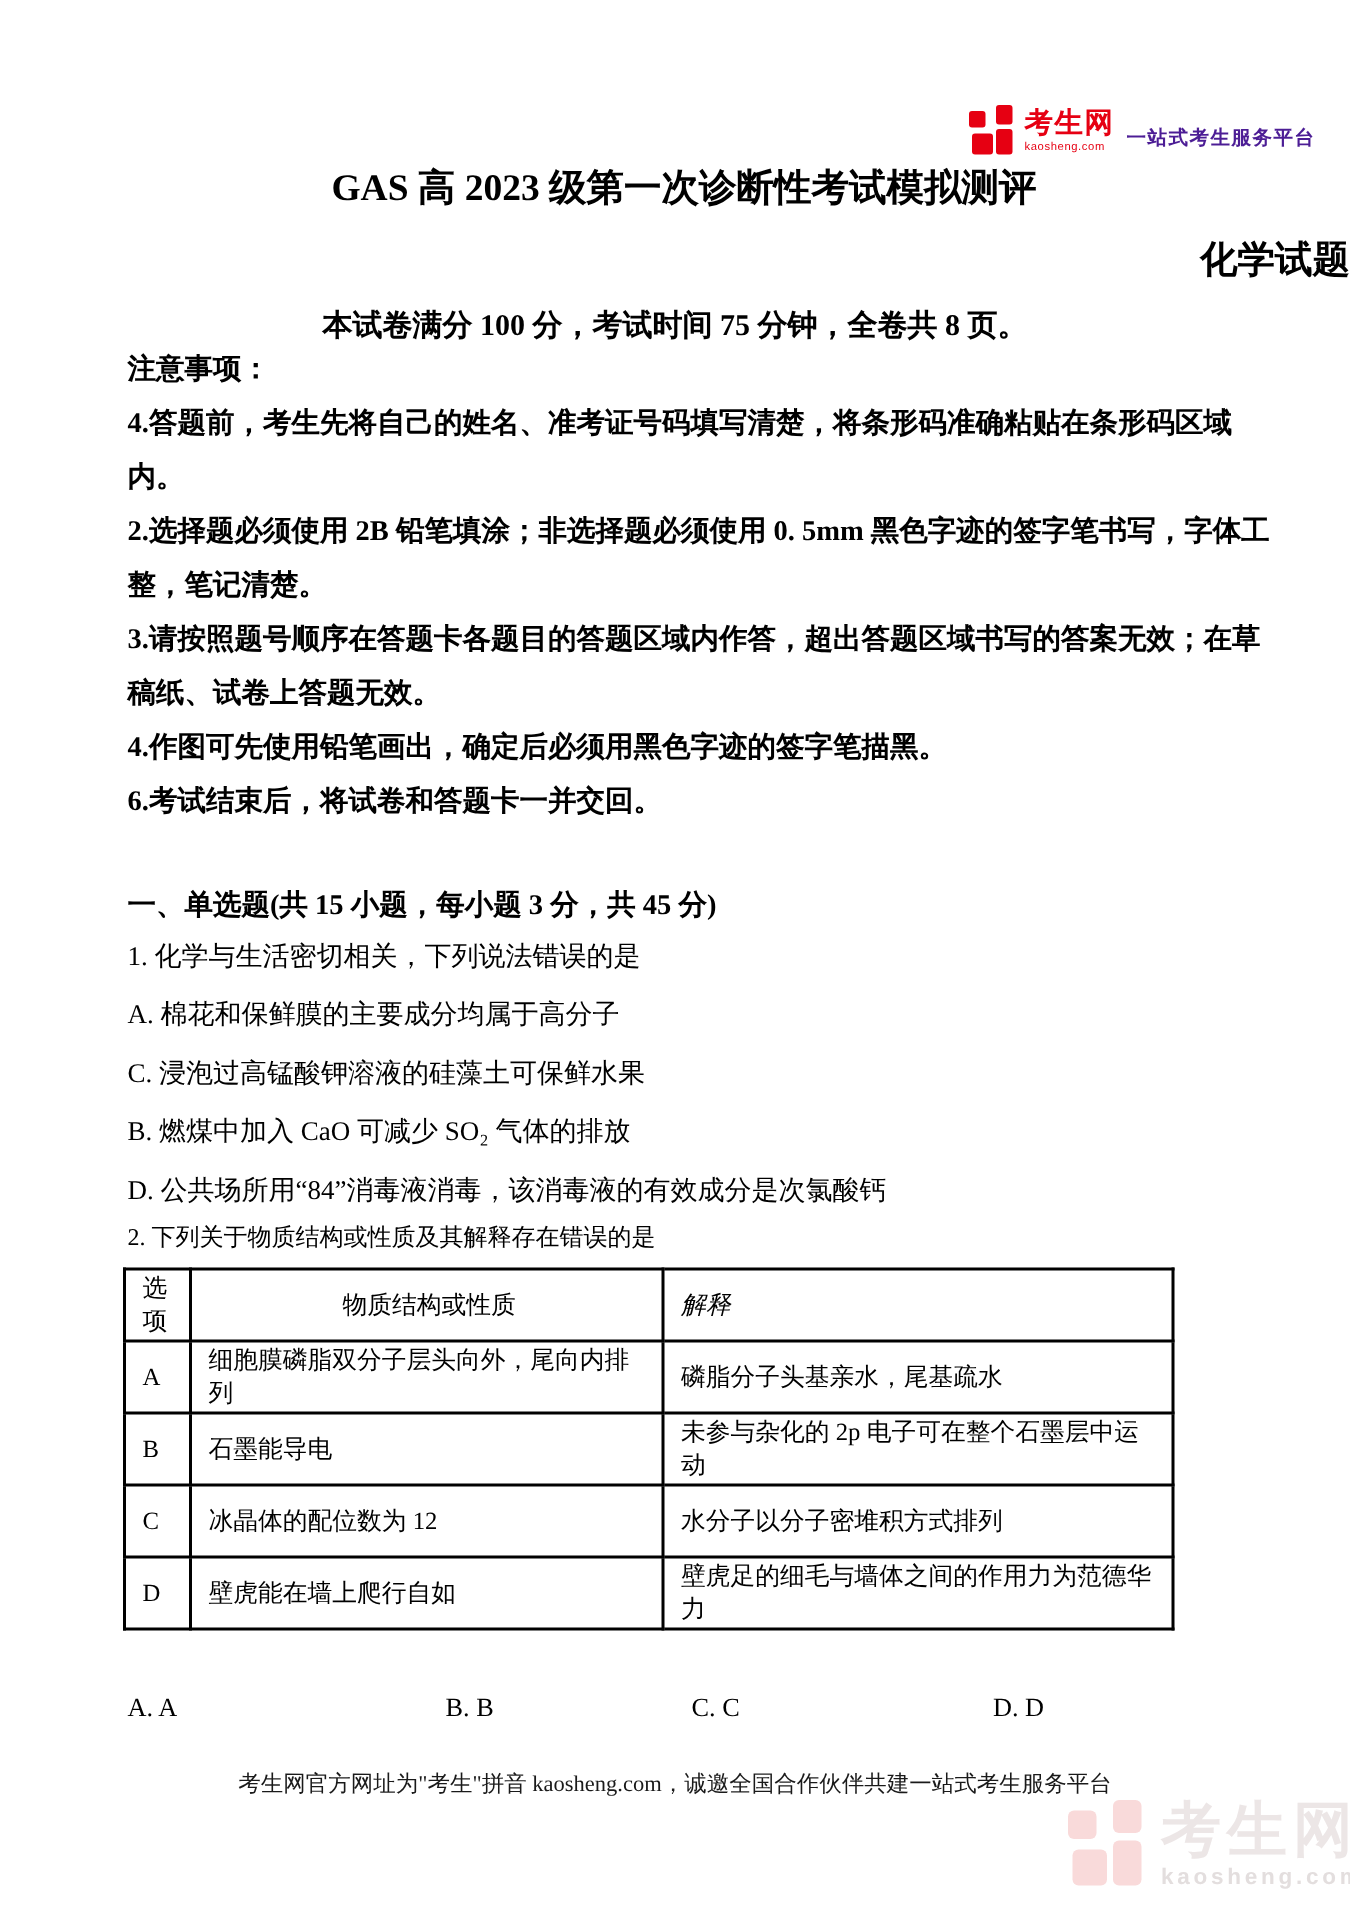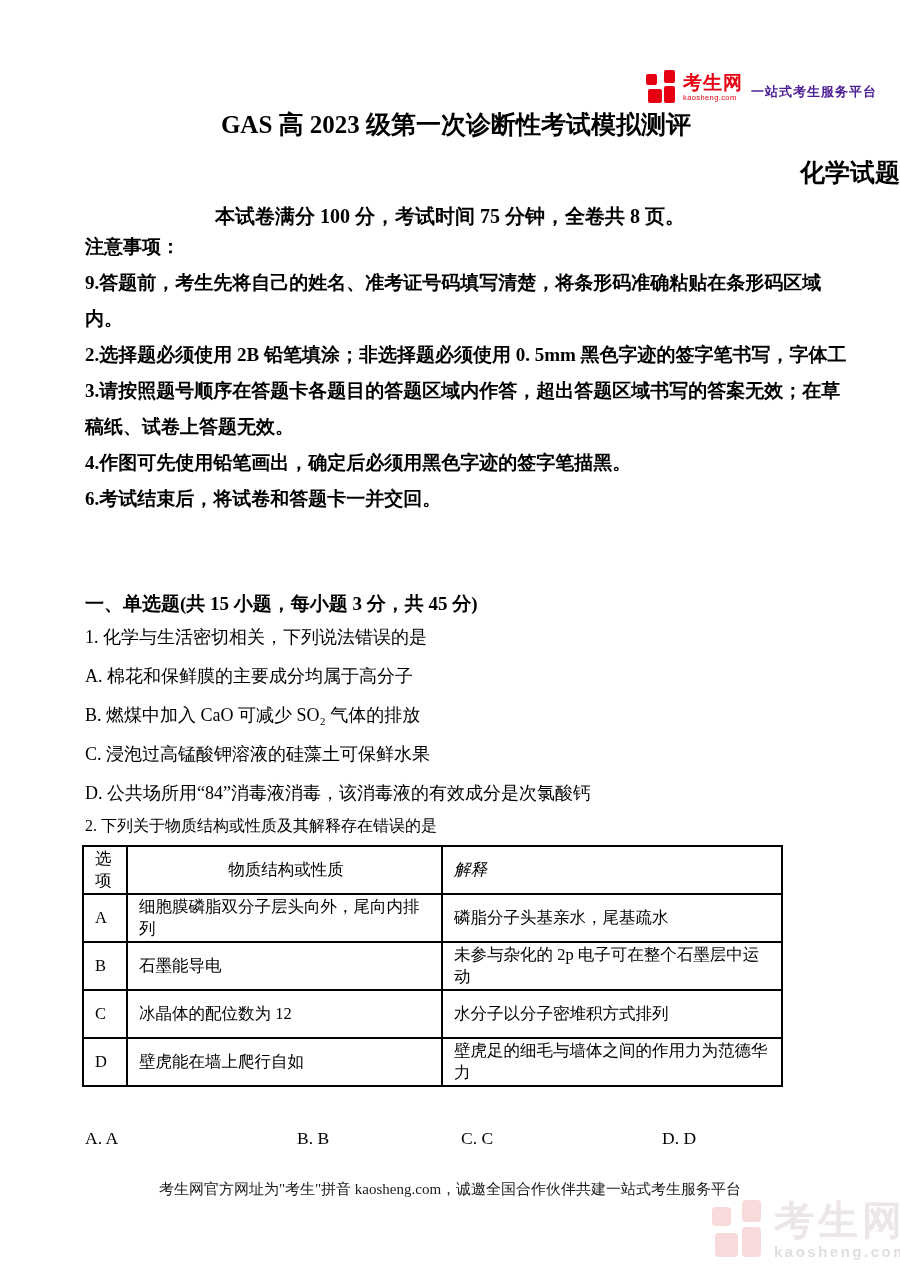--- a/index.html
+++ b/index.html
@@ -101,36 +101,37 @@
     </div>
     <span class="logo-tagline">一站式考生服务平台</span>
   </div>
 
   <div class="title-line1">GAS 高 2023 级第一次诊断性考试模拟测评</div>
   <div class="title-line2">化学试题</div>
   <div class="paper-info">本试卷满分 100 分，考试时间 75 分钟，全卷共 8 页。</div>
 
   <div class="notice">
     <div class="line">注意事项：</div>
-    <div class="line">9.答题前，考生先将自己的姓名、准考证号码填写清楚，将条形码准确粘贴在条形码区域</div>
+    <div class="line">4.答题前，考生先将自己的姓名、准考证号码填写清楚，将条形码准确粘贴在条形码区域</div>
     <div class="line">内。</div>
     <div class="line">2.选择题必须使用 2B 铅笔填涂；非选择题必须使用 0. 5mm 黑色字迹的签字笔书写，字体工</div>
+    <div class="line">整，笔记清楚。</div>
     <div class="line">3.请按照题号顺序在答题卡各题目的答题区域内作答，超出答题区域书写的答案无效；在草</div>
     <div class="line">稿纸、试卷上答题无效。</div>
     <div class="line">4.作图可先使用铅笔画出，确定后必须用黑色字迹的签字笔描黑。</div>
     <div class="line">6.考试结束后，将试卷和答题卡一并交回。</div>
   </div>
 
   <div class="section-heading">一、单选题(共 15 小题，每小题 3 分，共 45 分)</div>
 
   <div class="q1">
     <div class="line">1. 化学与生活密切相关，下列说法错误的是</div>
     <div class="line">A. 棉花和保鲜膜的主要成分均属于高分子</div>
+    <div class="line">C. 浸泡过高锰酸钾溶液的硅藻土可保鲜水果</div>
     <div class="line">B. 燃煤中加入 CaO 可减少 SO₂ 气体的排放</div>
-    <div class="line">C. 浸泡过高锰酸钾溶液的硅藻土可保鲜水果</div>
     <div class="line">D. 公共场所用“84”消毒液消毒，该消毒液的有效成分是次氯酸钙</div>
   </div>
 
   <div class="q2-stem">2. 下列关于物质结构或性质及其解释存在错误的是</div>
 
   <table class="q2-table">
     <tbody>
         <tr>
       <th class="col-opt">选项</th>
       <th class="col-prop">物质结构或性质</th>

